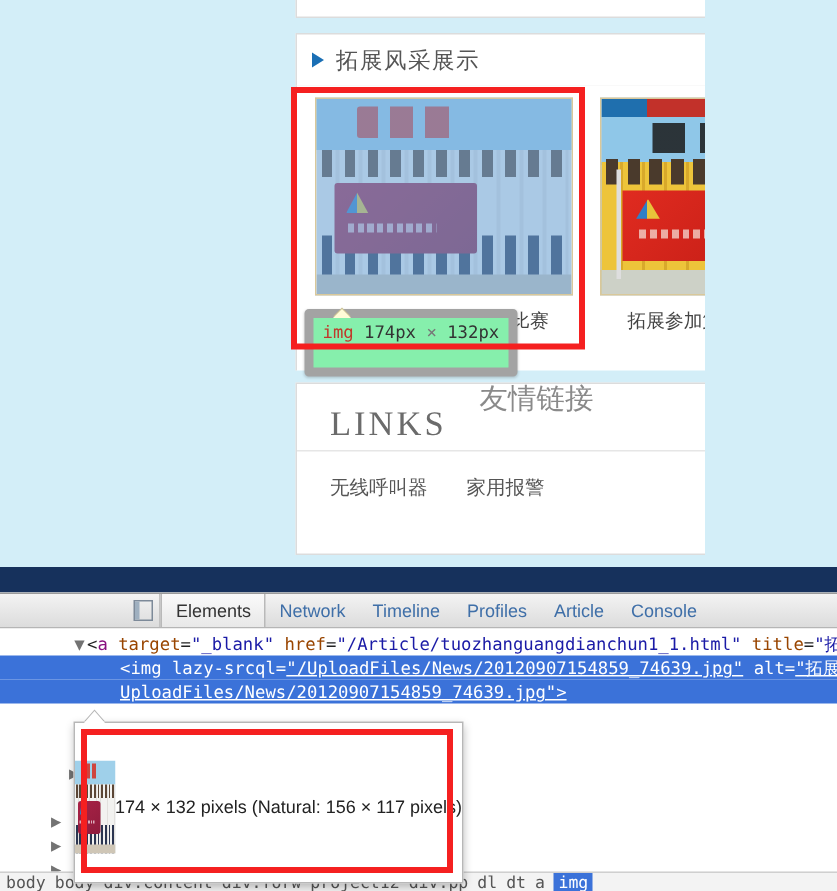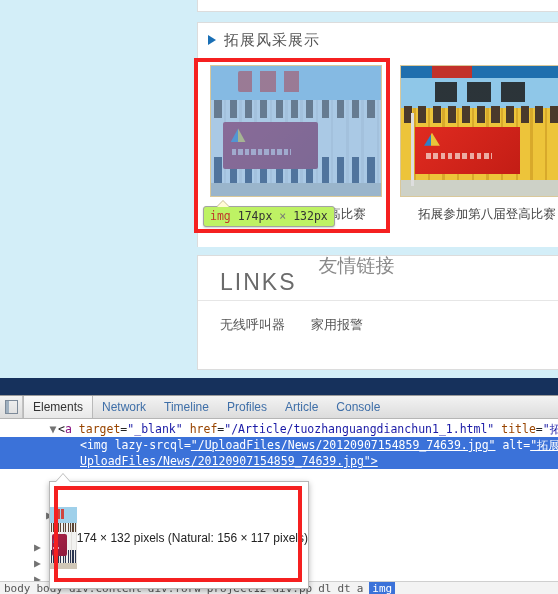--- a/index.html
+++ b/index.html
@@ -4,21 +4,21 @@
 <style>
   html,body{margin:0;padding:0;}
   body{
     width:558px;height:594px;overflow:hidden;position:relative;
     background:#d3eef8;
     font-family:"Liberation Sans",sans-serif;
     -webkit-font-smoothing:antialiased;
   }
 
   
-  #page-region{position:absolute;left:0;top:0;width:558px;height:378px;background:#d3eef8;overflow:hidden;}
+  #page-region{position:absolute;left:0;top:0;width:470px;height:378px;background:#d3eef8;overflow:hidden;}
 
   .white-panel{position:absolute;background:#ffffff;border:1px solid #dcdcdc;border-top:none;}
 
   
   #panel-top{left:197px;top:-30px;width:372px;height:40px;border:1px solid #dcdcdc;}
 
   
   #panel-main{position:absolute;left:197px;top:22px;width:372px;height:115px;background:#fff;border:1px solid #dcdcdc;overflow:hidden;}
 
   .section-head{height:34px;display:flex;align-items:center;padding-left:10px;border-bottom:1px solid #e8e8e8;}
@@ -75,47 +75,47 @@
   .p2-banner:after{content:"";position:absolute;left:9%;top:12%;width:15%;height:28%;
     background:linear-gradient(90deg,#2f7fc7 0 45%,#e8c33a 45% 100%);clip-path:polygon(0 100%,50% 0,100% 100%);}
   .p2-banner-text{position:absolute;left:11%;top:56%;width:62%;height:12%;
     background:repeating-linear-gradient(90deg,#f2cfc6 0 7%, transparent 7% 11%);opacity:.8;}
   .p2-ground{position:absolute;left:0;bottom:0;width:100%;height:12%;background:#cdd1c7;}
   .p2-pole{position:absolute;left:6%;top:36%;width:1.5%;height:56%;background:#dedede;}
 
   
   #links-card{position:absolute;left:197px;top:255px;width:372px;height:113px;background:#fff;border:1px solid #dcdcdc;overflow:hidden;}
   .links-head{height:40px;display:flex;align-items:flex-end;padding:0 0 4px 22px;border-bottom:1px solid #e6e6e6;}
-  .links-en{font-family:Liberation Sans, sans-serif;font-size:23px;color:#6b6b6b;letter-spacing:2px;}
+  .links-en{font-family:Liberation Serif, serif;font-size:23px;color:#6b6b6b;letter-spacing:2px;}
   .links-cn{font-size:19px;color:#8a8a8a;margin-left:22px;margin-bottom:17px;}
   .links-row{display:flex;gap:26px;padding:15px 0 0 22px;}
   .links-row a{font-size:13px;color:#555;text-decoration:none;white-space:nowrap;}
 
   
   #img-tooltip{position:absolute;left:203px;top:206px;z-index:40;
-    background:#bef264;border:1px solid #a3a3a3;border-radius:3px;
-    padding:2px 6px 3px 6px;font-family:"DejaVu Sans Mono","Liberation Mono",monospace;font-size:11.5px;white-space:nowrap;
+    background:#86efac;border:6px solid #a3a3a3;border-radius:3px;
+    padding:2px 6px 17px 6px;font-family:"DejaVu Sans Mono","Liberation Mono",monospace;font-size:11.5px;white-space:nowrap;
     box-shadow:0 1px 2px rgba(0,0,0,.18);}
   #img-tooltip .tag{color:#c0392b;}
   #img-tooltip .num{color:#333;}
   #img-tooltip .x{color:#777;}
   #img-tooltip:before{content:"";position:absolute;left:13px;top:-6px;width:0;height:0;
     border-left:6px solid transparent;border-right:6px solid transparent;border-bottom:6px solid #fffbd7;}
   #img-tooltip:after{content:"";position:absolute;left:13px;top:-7px;width:0;height:0;
     border-left:6px solid transparent;border-right:6px solid transparent;border-bottom:6px solid #c9c093;z-index:-1;}
 
   
   #anno-thumb{position:absolute;left:194px;top:58px;width:196px;height:175px;border:4px solid #f52020;box-sizing:border-box;z-index:45;}
 
   
   #navy-strip{position:absolute;left:0;top:378px;width:558px;height:17px;background:#16315c;}
 
   
   #devtools{position:absolute;left:0;top:395px;width:558px;height:199px;background:#fff;border-top:1px solid #9a9a9a;overflow:hidden;}
-  #dt-tabbar{height:22px;background:linear-gradient(#f3f3f3,#dcdcdc);border-bottom:1px solid #b5b5b5;display:flex;align-items:stretch;}
+  #dt-tabbar{height:22px;background:linear-gradient(#f3f3f3,#dcdcdc);border-bottom:1px solid #b5b5b5;display:flex;align-items:stretch;justify-content:center;}
   #dt-dock{width:22px;display:flex;align-items:center;justify-content:center;border-right:1px solid #c2c2c2;}
   #dt-dock .glyph{width:11px;height:12px;border:1px solid #7d8a99;position:relative;}
   #dt-dock .glyph:after{content:"";position:absolute;left:0;top:0;width:3px;height:100%;background:#9fb0c0;}
   .dt-tab{display:flex;align-items:center;padding:0 9px;font-size:12px;color:#3f6fa8;cursor:default;}
   .dt-tab.active{background:linear-gradient(#fafafa,#e8e8e8);color:#333;border-left:1px solid #b9b9b9;border-right:1px solid #b9b9b9;}
 
   #dt-tree{position:relative;font-family:"DejaVu Sans Mono","Liberation Mono",monospace;font-size:11.5px;line-height:16px;color:#222;height:177px;overflow:hidden;background:#fff;}
   .node{white-space:nowrap;position:relative;padding-left:0;height:16px;}
   .node .arrow{display:inline-block;width:10px;color:#737373;text-align:center;}
   .tag-name{color:#881280;}

